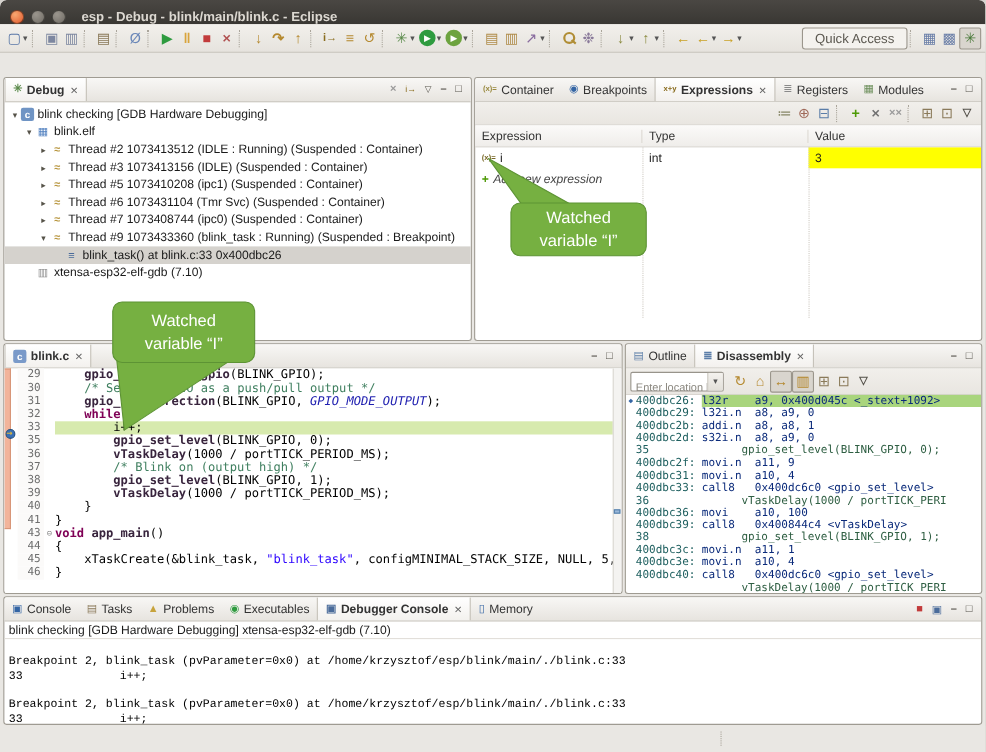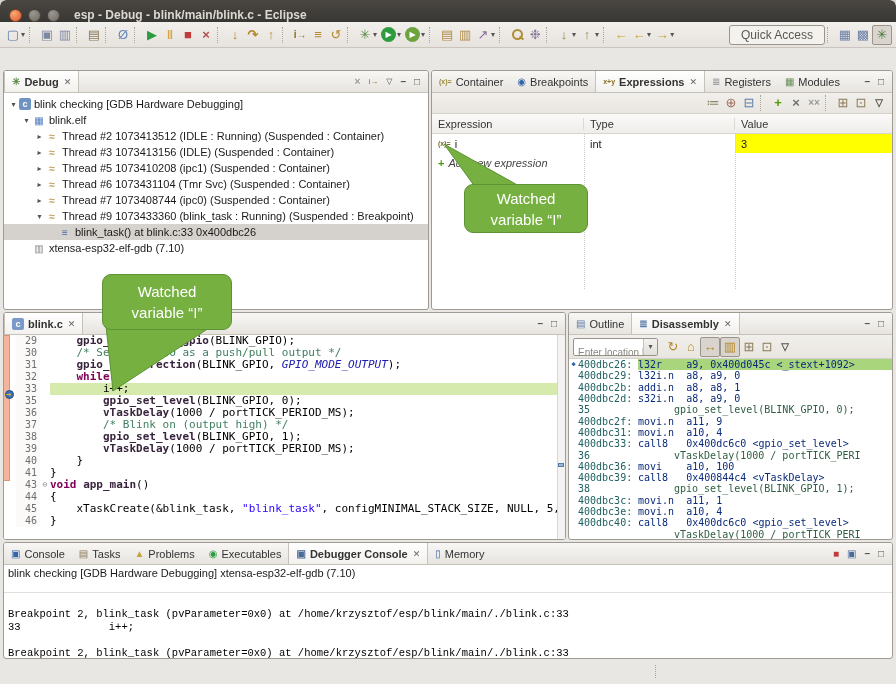--- a/index.html
+++ b/index.html
@@ -123,21 +123,21 @@
               background:linear-gradient(#f4f2ee,#e2dfd9); height:100%; display:flex; align-items:center; justify-content:center; }
   #dis-body { font-family:"DejaVu Sans Mono", monospace; font-size:10px; }
   .drow { display:flex; height:11.3px; line-height:11px; align-items:center; }
   .dmark { width:9px; flex:none; font-size:7px; color:#3465a4; text-align:center; }
   .daddr { width:60px; flex:none; color:#1f6060; white-space:pre; }
   .dtext { flex:1; white-space:pre; color:#0a2a7a; }
   .drow.cur .dtext { background:#a9d57d; }
   .drow.src .dtext { color:#2f5f43; padding-left:36px; }
 
   
-  #console-subtitle { height:28px; font-size:11px; color:#1a1a1a; padding:2px 4px;
+  #console-subtitle { height:16px; font-size:11px; color:#1a1a1a; padding:2px 4px;
                       border-bottom:1px solid #e2dfda; }
   #console-body { font-family:Liberation Mono, monospace; font-size:10.5px; color:#000; padding:2px 4px; }
   .conline { white-space:pre; height:13px; line-height:13px; }
 
   
   .callout { position:absolute; background:#76b041; border:1px solid #5d9334; border-radius:9px;
              color:#fff; font-size:15px; line-height:21px; text-align:center;
              display:flex; align-items:center; justify-content:center; padding:4px 8px; z-index:50; }
   #callout-svg { position:absolute; left:0; top:0; width:896px; height:684px; pointer-events:none; z-index:49; }
 

